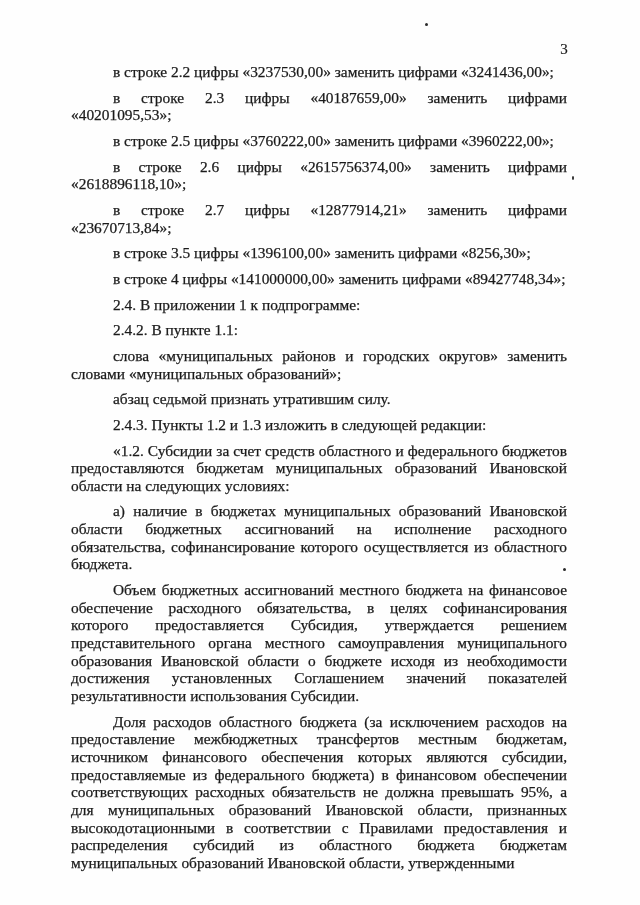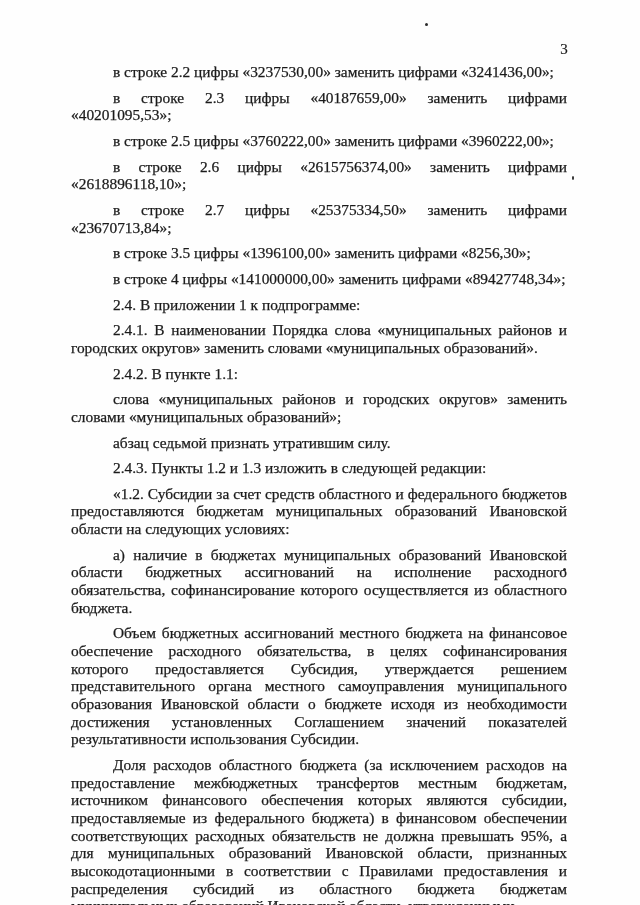--- a/index.html
+++ b/index.html
@@ -54,25 +54,24 @@
 
 <div class="page">
 
   <div class="page-number">3</div>
 
   <div class="text-block">
     <p>в строке 2.2 цифры «3237530,00» заменить цифрами «3241436,00»;</p>
     <p>в строке 2.3 цифры «40187659,00» заменить цифрами «40201095,53»;</p>
     <p>в строке 2.5 цифры «3760222,00» заменить цифрами «3960222,00»;</p>
     <p>в строке 2.6 цифры «2615756374,00» заменить цифрами «2618896118,10»;</p>
-    <p>в строке 2.7 цифры «25375334,50» заменить цифрами «23670713,84»;</p>
+    <p>в строке 2.7 цифры «12877914,21» заменить цифрами «23670713,84»;</p>
     <p>в строке 3.5 цифры «1396100,00» заменить цифрами «8256,30»;</p>
     <p>в строке 4 цифры «141000000,00» заменить цифрами «89427748,34»;</p>
     <p>2.4. В приложении 1 к подпрограмме:</p>
-    <p>2.4.1. В наименовании Порядка слова «муниципальных районов и городских округов» заменить словами «муниципальных образований».</p>
     <p>2.4.2. В пункте 1.1:</p>
     <p>слова «муниципальных районов и городских округов» заменить словами «муниципальных образований»;</p>
     <p>абзац седьмой признать утратившим силу.</p>
     <p>2.4.3. Пункты 1.2 и 1.3 изложить в следующей редакции:</p>
     <p>«1.2. Субсидии за счет средств областного и федерального бюджетов предоставляются бюджетам муниципальных образований Ивановской области на следующих условиях:</p>
     <p>а) наличие в бюджетах муниципальных образований Ивановской области бюджетных ассигнований на исполнение расходного обязательства, софинансирование которого осуществляется из областного бюджета.</p>
     <p>Объем бюджетных ассигнований местного бюджета на финансовое обеспечение расходного обязательства, в целях софинансирования которого предоставляется Субсидия, утверждается решением представительного органа местного самоуправления муниципального образования Ивановской области о бюджете исходя из необходимости достижения установленных Соглашением значений показателей результативности использования Субсидии.</p>
     <p>Доля расходов областного бюджета (за исключением расходов на предоставление межбюджетных трансфертов местным бюджетам, источником финансового обеспечения которых являются субсидии, предоставляемые из федерального бюджета) в финансовом обеспечении соответствующих расходных обязательств не должна превышать 95%, а для муниципальных образований Ивановской области, признанных высокодотационными в соответствии с Правилами предоставления и распределения субсидий из областного бюджета бюджетам муниципальных образований Ивановской области, утвержденными</p>
   </div>
 

